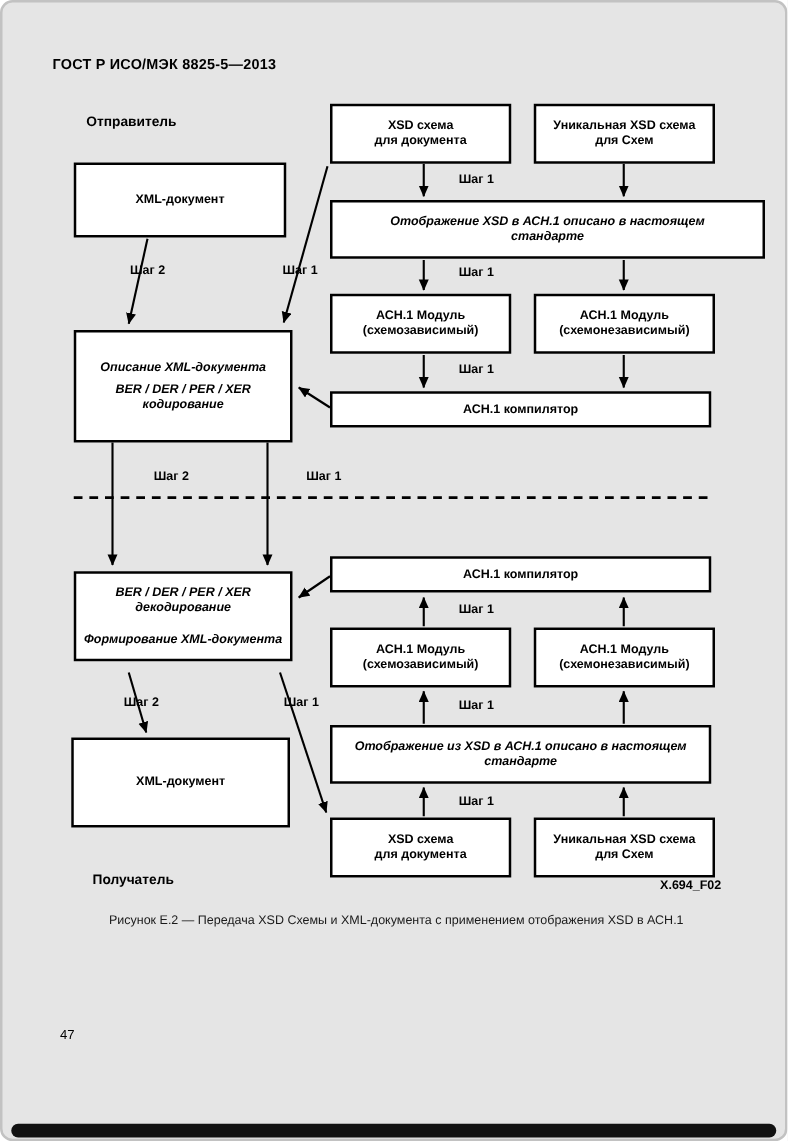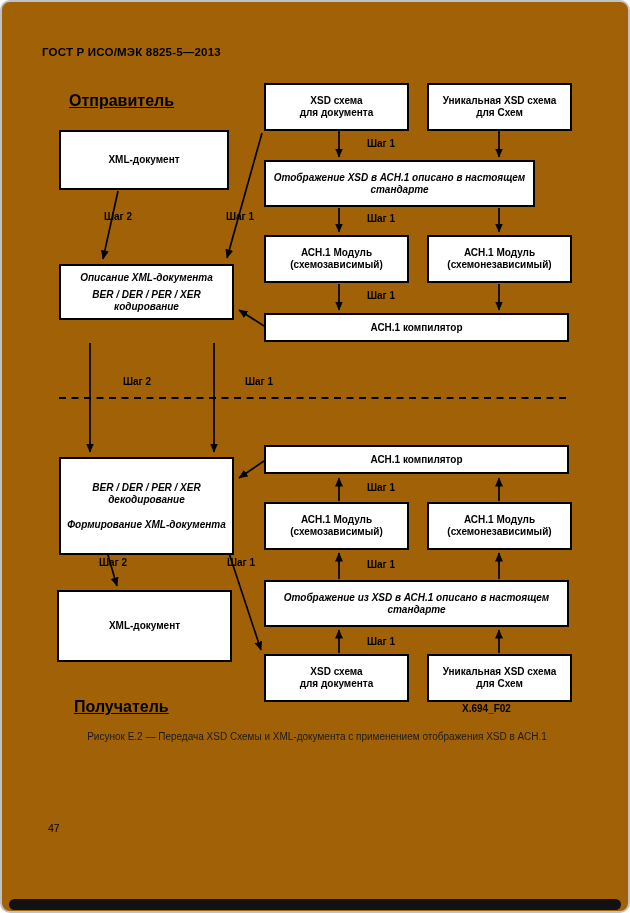--- a/index.html
+++ b/index.html
@@ -1,34 +1,34 @@
 <!DOCTYPE html>
 <html><head>
 <meta charset="utf-8">
 <style>
   html,body{margin:0;padding:0;background:#ffffff;}
   .page{
-    position:relative;width:630px;height:913px;background:#a16207;
+    position:relative;width:630px;height:913px;background:#e5e5e5;
     font-family:"Liberation Sans","DejaVu Sans",sans-serif;color:#000;
     box-sizing:border-box;border:2px solid #c2c2c2;border-radius:10px;overflow:hidden;
   }
   .overlay{position:absolute;left:0;top:0;pointer-events:none;}
   .box{
     position:absolute;box-sizing:border-box;border:2px solid #000;background:#fff;
     display:flex;flex-direction:column;justify-content:center;
     text-align:center;font-weight:bold;font-size:10px;line-height:12px;
   }
   .box span{display:block;}
   .italic{font-style:italic;}
   .sp6{height:5px;}
   .sp14{height:13px;}
   .step{position:absolute;font-weight:bold;font-size:10px;white-space:nowrap;padding-left:24px;}
   .doc-header{position:absolute;left:40px;top:44px;font-weight:bold;font-size:11.5px;letter-spacing:.2px;}
-  .side-label{position:absolute;font-weight:bold;font-size:16px;text-decoration:underline;}
-  .fig-code{position:absolute;left:460px;top:701px;width:115px;text-align:left;font-weight:bold;font-size:10px;}
+  .side-label{position:absolute;font-weight:bold;font-size:11px;}
+  .fig-code{position:absolute;left:460px;top:701px;width:115px;text-align:right;font-weight:bold;font-size:10px;}
   .caption{position:absolute;left:0;top:729px;width:630px;text-align:center;font-size:10px;color:#1a1a1a;}
   .page-num{position:absolute;left:46px;top:820px;font-size:10.5px;}
   .bottom-bar{position:absolute;left:7px;right:7px;bottom:1px;height:11px;background:#121212;border-radius:7px;}
 </style>
 </head>
 <body>
 
 <div class="page">
 
   <svg class="overlay" width="630" height="913" viewBox="0 0 630 913">
@@ -86,40 +86,40 @@
   <div class="box" style="left:262px;top:81px;width:145px;height:48px">
     <span>XSD схема</span>
     <span>для документа</span>
   </div>
 
   <div class="box" style="left:425px;top:81px;width:145px;height:48px">
     <span>Уникальная XSD схема</span>
     <span>для Схем</span>
   </div>
 
-  <div class="box italic" style="left:262px;top:158px;width:271px;height:47px">
+  <div class="box italic" style="left:262px;top:158px;width:348px;height:47px">
     <span>Отображение XSD в АСН.1 описано в настоящем</span>
     <span>стандарте</span>
   </div>
 
   <div class="box" style="left:262px;top:233px;width:145px;height:48px">
     <span>АСН.1 Модуль</span>
     <span>(схемозависимый)</span>
   </div>
 
   <div class="box" style="left:425px;top:233px;width:145px;height:48px">
     <span>АСН.1 Модуль</span>
     <span>(схемонезависимый)</span>
   </div>
 
   <div class="box" style="left:262px;top:311px;width:305px;height:29px">
     <span>АСН.1 компилятор</span>
   </div>
 
-  <div class="box italic" style="left:57px;top:262px;width:175px;height:56px">
+  <div class="box italic" style="left:57px;top:262px;width:175px;height:90px">
     <span>Описание XML-документа</span>
     <span class="sp6"></span>
     <span>BER / DER / PER / XER кодирование</span>
   </div>
 
   <div class="box" style="left:262px;top:443px;width:305px;height:29px">
     <span>АСН.1 компилятор</span>
   </div>
 
   <div class="box" style="left:262px;top:500px;width:145px;height:48px">
@@ -140,21 +140,21 @@
   <div class="box" style="left:262px;top:652px;width:145px;height:48px">
     <span>XSD схема</span>
     <span>для документа</span>
   </div>
 
   <div class="box" style="left:425px;top:652px;width:145px;height:48px">
     <span>Уникальная XSD схема</span>
     <span>для Схем</span>
   </div>
 
-  <div class="box italic" style="left:57px;top:455px;width:175px;height:98px">
+  <div class="box italic" style="left:57px;top:455px;width:175px;height:72px">
     <span>BER / DER / PER / XER</span>
     <span>декодирование</span>
     <span class="sp14"></span>
     <span>Формирование XML-документа</span>
   </div>
 
   <div class="box" style="left:55px;top:588px;width:175px;height:72px">
     <span>XML-документ</span>
   </div>
 

